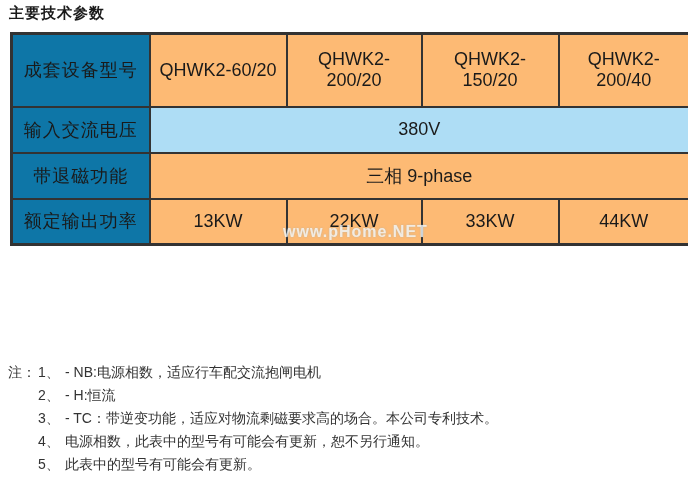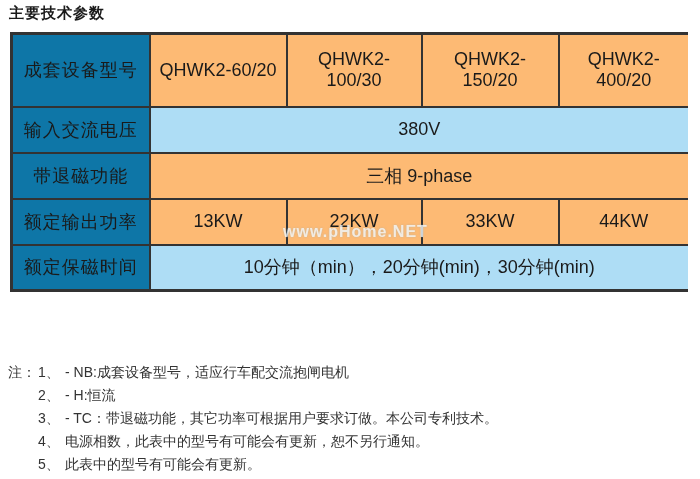--- a/index.html
+++ b/index.html
@@ -90,63 +90,59 @@
       <col style="width:138px">
         <col style="width:137px">
         <col style="width:135px">
         <col style="width:137px">
         <col style="width:131px">
     </colgroup>
     <tbody>
       <tr class="header-row">
         <td class="label-cell">成套设备型号</td>
         <td class="shade-white">QHWK2-60/20</td>
-        <td class="shade-white">QHWK2-100/30</td>
+        <td class="shade-white">QHWK2-200/20</td>
         <td class="shade-white">QHWK2-150/20</td>
-        <td class="shade-white">QHWK2-400/20</td>
+        <td class="shade-white">QHWK2-200/40</td>
       </tr>
       <tr class="data-row">
         <td class="label-cell">输入交流电压</td>
         <td class="shade-blue" colspan="4">380V</td>
       </tr>
       <tr class="data-row">
         <td class="label-cell">带退磁功能</td>
         <td class="shade-white" colspan="4">三相 9-phase</td>
       </tr>
       <tr class="data-row">
         <td class="label-cell">额定输出功率</td>
         <td class="shade-white">13KW</td>
         <td class="shade-white">22KW</td>
         <td class="shade-white">33KW</td>
         <td class="shade-white">44KW</td>
       </tr>
-      <tr class="data-row">
-        <td class="label-cell">额定保磁时间</td>
-        <td class="shade-blue" colspan="4">10分钟（min），20分钟(min)，30分钟(min)</td>
-      </tr>
     </tbody>
   </table>
 
   <div class="watermark">www.pHome.NET</div>
 
   <div class="notes">
     <div class="note-line">
       <span class="note-prefix">注：</span>
       <span class="note-num">1、</span>
-      <span class="note-text">- NB:成套设备型号，适应行车配交流抱闸电机</span>
+      <span class="note-text">- NB:电源相数，适应行车配交流抱闸电机</span>
     </div>
     <div class="note-line">
       <span class="note-prefix"></span>
       <span class="note-num">2、</span>
       <span class="note-text">- H:恒流</span>
     </div>
     <div class="note-line">
       <span class="note-prefix"></span>
       <span class="note-num">3、</span>
-      <span class="note-text">- TC：带退磁功能，其它功率可根据用户要求订做。本公司专利技术。</span>
+      <span class="note-text">- TC：带逆变功能，适应对物流剩磁要求高的场合。本公司专利技术。</span>
     </div>
     <div class="note-line">
       <span class="note-prefix"></span>
       <span class="note-num">4、</span>
       <span class="note-text">电源相数，此表中的型号有可能会有更新，恕不另行通知。</span>
     </div>
     <div class="note-line">
       <span class="note-prefix"></span>
       <span class="note-num">5、</span>
       <span class="note-text">此表中的型号有可能会有更新。</span>

